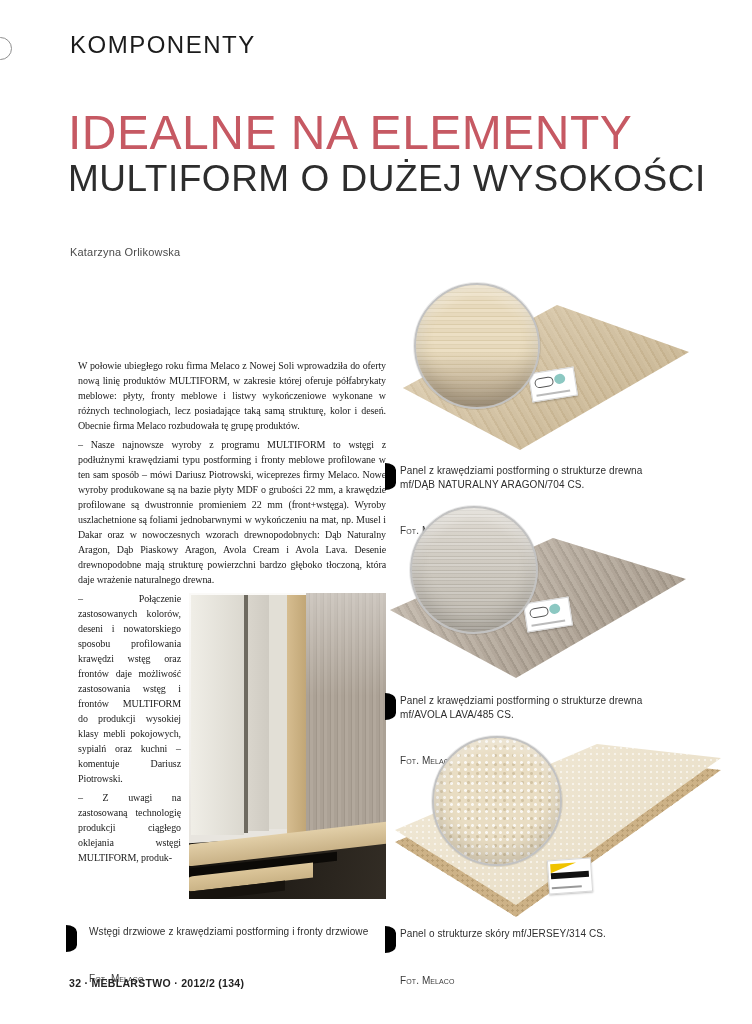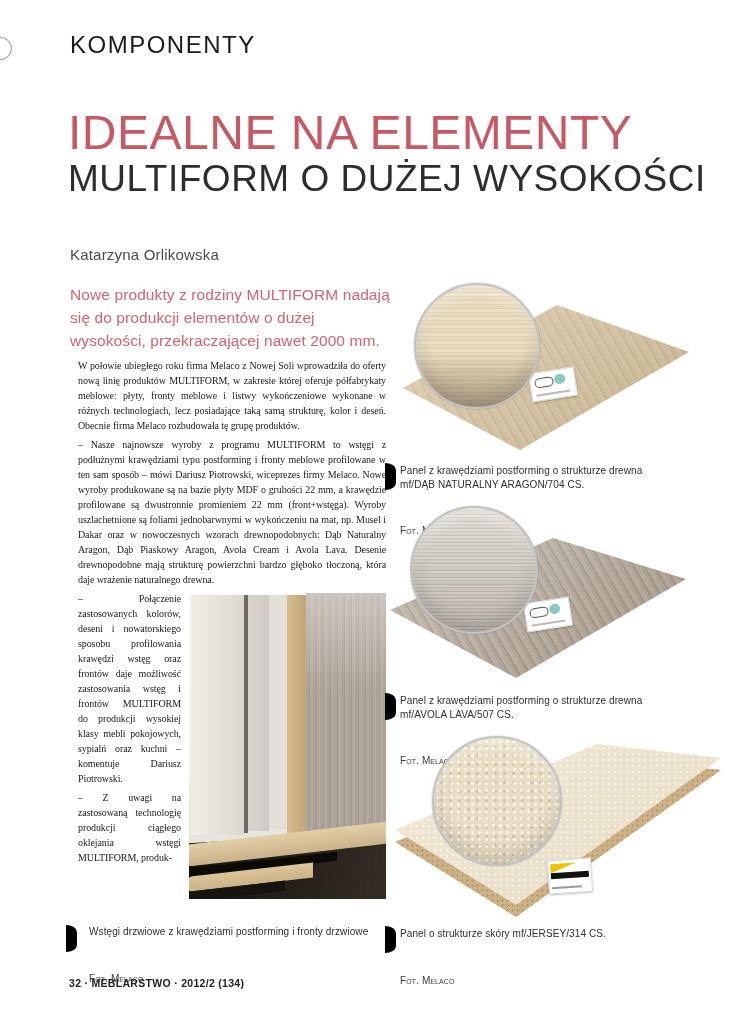--- a/index.html
+++ b/index.html
@@ -10,21 +10,21 @@
   .edge-circle{position:absolute;left:-11px;top:37px;width:21px;height:21px;border:1px solid #8f8f8f;
                border-radius:50%;background:#fff;}
 
   
   .section-header{position:absolute;left:70px;top:31px;font-size:24px;font-weight:300;
                   letter-spacing:1.5px;color:#1b1b1b;}
   .title1{position:absolute;left:68px;top:108px;font-size:48px;font-weight:300;letter-spacing:.5px;
           color:#c65963;line-height:1.05;}
   .title2{position:absolute;left:68px;top:160px;font-size:37px;font-weight:300;letter-spacing:.5px;
           color:#2d2d2d;line-height:1.05;}
-  .author{position:absolute;left:70px;top:246px;font-size:15px;color:#4b4b4b;letter-spacing:.2px;}
+  .author{position:absolute;left:70px;top:246px;font-size:11px;color:#4b4b4b;letter-spacing:.2px;}
 
   
   .lead{position:absolute;left:70px;top:283px;width:322px;font-size:15.5px;line-height:23px;
         color:#d2646e;letter-spacing:.1px;}
 
   
   .article{position:absolute;left:78px;top:358px;width:308px;height:566px;overflow:hidden;
            font-family:"Liberation Serif",serif;font-size:10px;line-height:15px;color:#1a1a1a;
            text-align:justify;letter-spacing:-.1px;}
   .article p{margin:0 0 4px 0;}
@@ -119,21 +119,20 @@
 
   <div class="edge-circle"></div>
 
   <div class="section-header">KOMPONENTY</div>
 
   <div class="title1">IDEALNE NA ELEMENTY</div>
   <div class="title2">MULTIFORM O DUŻEJ WYSOKOŚCI</div>
 
   <div class="author">Katarzyna Orlikowska</div>
 
-  <div class="lead">Nowe produkty z rodziny MULTIFORM nadają się do produkcji elementów o dużej wysokości, przekraczającej nawet 2000 mm.</div>
 
   <div class="article">
     <p>W połowie ubiegłego roku firma Melaco z Nowej Soli wprowadziła do oferty nową linię produktów MULTIFORM, w zakresie której oferuje półfabrykaty meblowe: płyty, fronty meblowe i listwy wykończeniowe wykonane w różnych technologiach, lecz posiadające taką samą strukturę, kolor i deseń. Obecnie firma Melaco rozbudowała tę grupę produktów.</p>
     <p>– Nasze najnowsze wyroby z programu MULTIFORM to wstęgi z podłużnymi krawędziami typu postforming i fronty meblowe profilowane w ten sam sposób – mówi Dariusz Piotrowski, wiceprezes firmy Melaco. Nowe wyroby produkowane są na bazie płyty MDF o grubości 22 mm, a krawędzie profilowane są dwustronnie promieniem 22 mm (front+wstęga). Wyroby uszlachetnione są foliami jednobarwnymi w wykończeniu na mat, np. Musel i Dakar oraz w nowoczesnych wzorach drewnopodobnych: Dąb Naturalny Aragon, Dąb Piaskowy Aragon, Avola Cream i Avola Lava. Desenie drewnopodobne mają strukturę powierzchni bardzo głęboko tłoczoną, która daje wrażenie naturalnego drewna.</p>
 
     <div class="strips-fig">
       <div class="board-a"></div>
       <div class="slit-a"></div>
       <div class="board-b"></div>
       <div class="board-c"></div>
@@ -171,21 +170,21 @@
     <div class="product-label pl2">
       <div class="label-oval"></div>
       <div class="label-dot"></div>
       <div class="label-line"></div>
     </div>
     <div class="zoom-circle zc2"></div>
   </div>
   <div class="cap-marker m2"></div>
   <div class="cap c2">
     <div>Panel z krawędziami postforming o strukturze drewna</div>
-    <div>mf/AVOLA LAVA/507 CS.</div>
+    <div>mf/AVOLA LAVA/485 CS.</div>
     <div class="credit">Fot. Melaco</div>
   </div>
 
   <div class="fig fig3">
     <div class="panel panel3-edge"></div>
     <div class="panel panel3-top"></div>
     <div class="product-label pl3">
       <div class="label-yellow"></div>
       <div class="label-black"></div>
       <div class="label-gray"></div>

